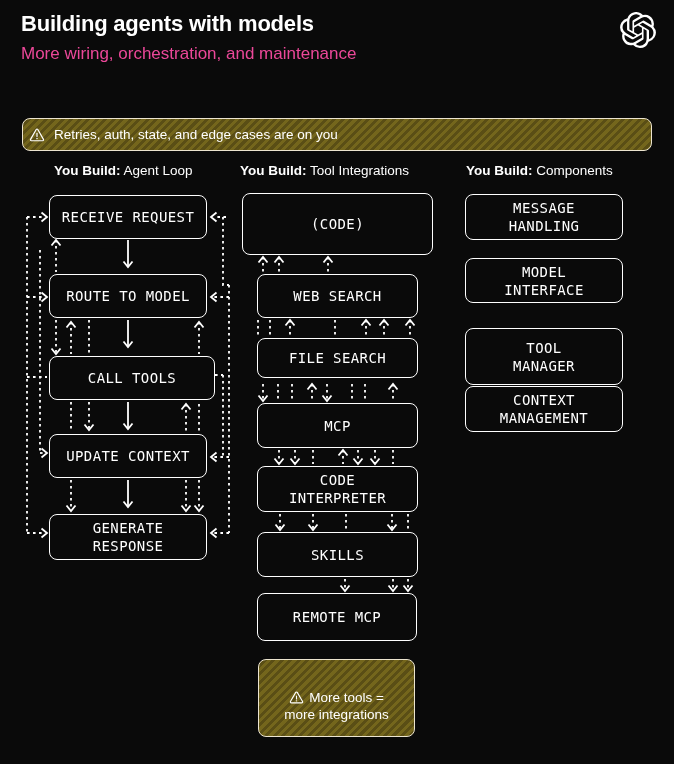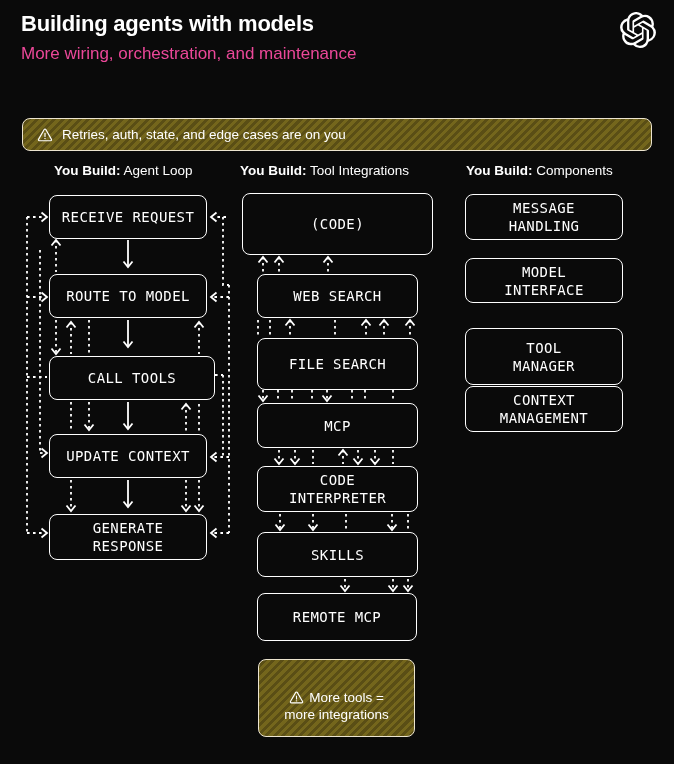--- a/index.html
+++ b/index.html
@@ -7,21 +7,21 @@
        font-family:"Liberation Sans",sans-serif;color:#ffffff;}
   .abs{position:absolute;}
   
   .title{left:21px;top:11px;font-size:22px;font-weight:700;letter-spacing:-.2px;}
   .subtitle{left:21px;top:44px;font-size:17px;font-weight:400;color:#ec4899;}
   .logo{left:620px;top:12px;width:36px;height:36px;}
   
   .warnsurf{border:1.5px solid #ece4cf;border-radius:8px;box-sizing:border-box;
             background:repeating-linear-gradient(135deg,#74661c 0 3px,#5a4e15 3px 6px);}
   .banner{left:22px;top:118px;width:630px;height:33px;display:flex;align-items:center;
-          gap:9px;padding-left:14px;font-size:13.5px;}
+          gap:9px;padding-left:6px;font-size:13.5px;}
   .warn2{left:258px;top:659px;width:157px;height:78px;display:flex;flex-direction:column;
          align-items:center;justify-content:center;font-size:13.5px;line-height:17px;text-align:center;}
   .warn2 .row{display:flex;align-items:center;gap:5px;justify-content:center;margin-top:16px;}
   
   .colhead{top:163px;font-size:13.5px;white-space:nowrap;}
   .colhead b{font-weight:700;}
   
   .box{position:absolute;border:1.5px solid #ffffff;border-radius:8px;background:#0a0a0a;
        display:flex;flex-direction:column;align-items:center;justify-content:center;
        text-align:center;font-family:"DejaVu Sans Mono",monospace;font-size:14px;
@@ -185,21 +185,21 @@
   <span class="ln">GENERATE</span>
     <span class="ln">RESPONSE</span>
 </div>
 
 <div class="box" style="left:242px;top:193px;width:191px;height:62px">
     <span class="ln">(CODE)</span>
 </div>
 <div class="box" style="left:257px;top:274px;width:161px;height:44px">
   <span class="ln">WEB SEARCH</span>
 </div>
-<div class="box" style="left:257px;top:338px;width:161px;height:52px">
+<div class="box" style="left:257px;top:338px;width:161px;height:40px">
   <span class="ln">FILE SEARCH</span>
 </div>
 <div class="box" style="left:257px;top:403px;width:161px;height:45px">
   <span class="ln">MCP</span>
 </div>
 <div class="box" style="left:257px;top:466px;width:161px;height:46px">
   <span class="ln">CODE</span>
     <span class="ln">INTERPRETER</span>
 </div>
 <div class="box" style="left:257px;top:532px;width:161px;height:45px">

